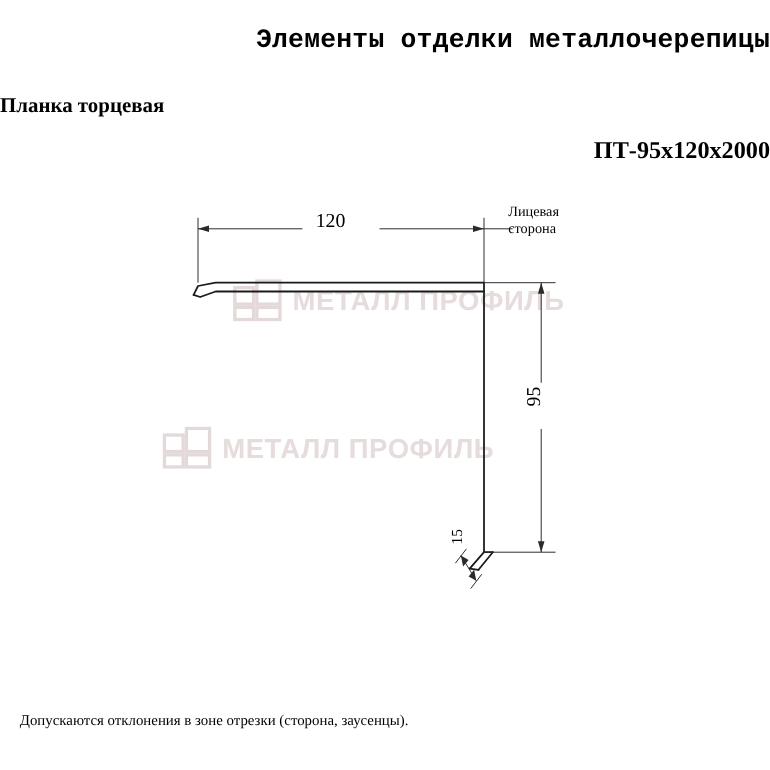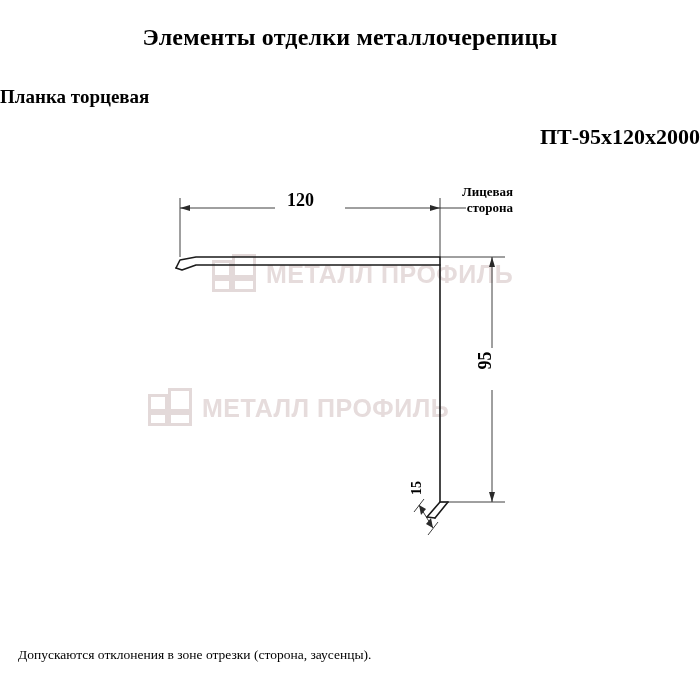--- a/index.html
+++ b/index.html
@@ -17,24 +17,24 @@
   }
   .page {
     position: absolute;
     inset: 0;
   }
   .title-main {
     position: absolute;
     top: 24px;
     left: 0;
     width: 700px;
-    text-align: center;
+    text-align: right;
     font-size: 24px;
     font-weight: bold;
-    font-family: Liberation Serif, serif;
+    font-family: Liberation Mono, monospace;
     letter-spacing: 0.2px;
   }
   .title-sub {
     position: absolute;
     top: 86px;
     left: 0;
     width: 700px;
     text-align: left;
     font-size: 19px;
     font-weight: bold;
@@ -49,21 +49,20 @@
     font-size: 22px;
     font-weight: bold;
     font-family: "Liberation Serif", serif;
   }
   .drawing {
     position: absolute;
     top: 150px;
     left: 0;
     width: 700px;
     height: 420px;
-    font-weight: bold;
   }
   .watermarks {
     position: absolute;
     top: 150px;
     left: 0;
     width: 700px;
     height: 420px;
     pointer-events: none;
   }
   .wm {
@@ -111,21 +110,21 @@
   .label {
     position: absolute;
     font-family: "Liberation Serif", serif;
     font-size: 17px;
     color: #000;
     white-space: nowrap;
   }
   .label-small {
     font-size: 13px;
     line-height: 16px;
-    text-align: right;
+    text-align: left;
   }
   .rot-90 {
     transform: rotate(-90deg);
     transform-origin: center center;
   }
   .dim-120 { left: 287px; top: 40px; font-size: 18px; }
   .dim-95 { left: 476px; top: 200px; font-size: 18px; }
   .dim-15 { left: 410px; top: 330px; font-size: 14px; }
   .lbl-face { left: 462px; top: 34px; }
 </style>

